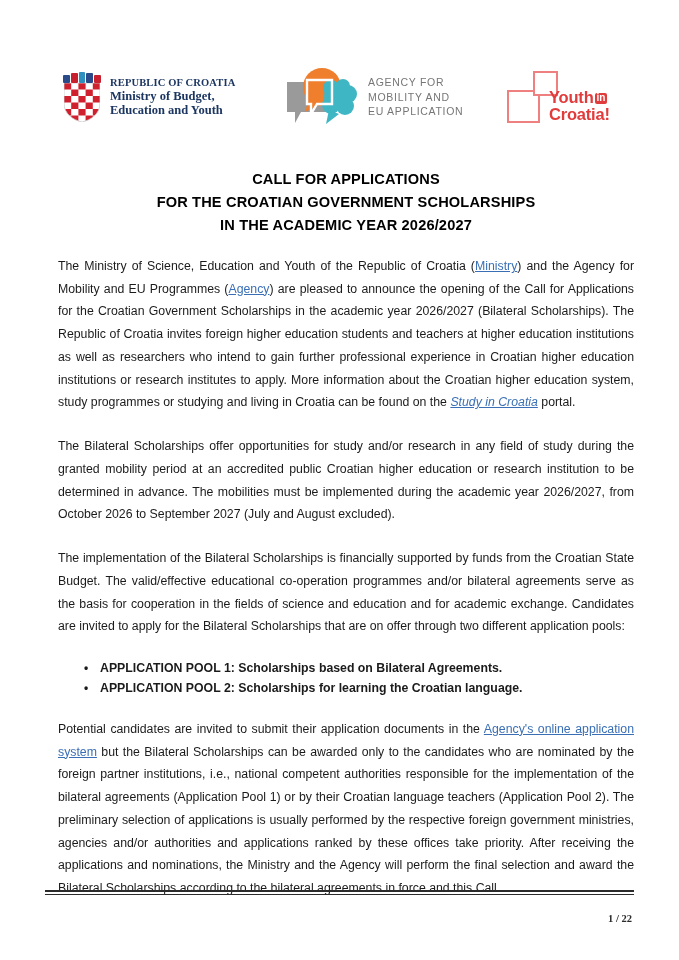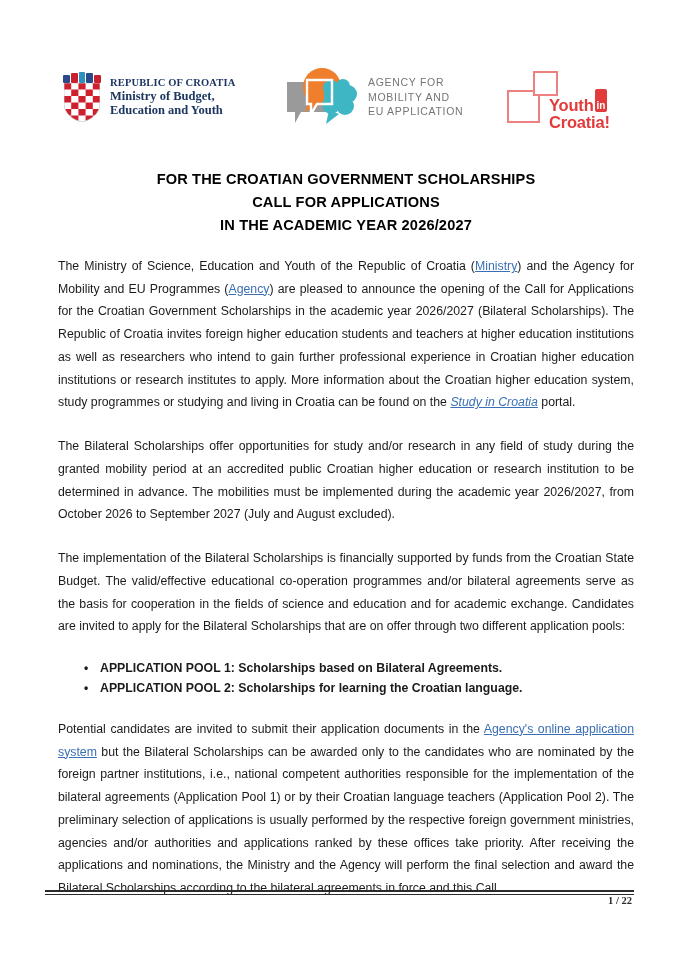--- a/index.html
+++ b/index.html
@@ -144,21 +144,21 @@
     font-size: 16.5px;
     line-height: 1.02;
     color: #e23b3b;
     letter-spacing: -0.2px;
   }
   .study-words .in-badge {
     display: inline-block;
     background: #e23b3b;
     color: #fff;
     font-size: 10px;
-    padding: 12px 2px 1px 2px;
+    padding: 0px 2px 1px 2px;
     border-radius: 2px;
     vertical-align: 2px;
     margin-left: 1px;
     letter-spacing: 0;
   }
 
   
   .doc-title {
     position: absolute;
     top: 168px;
@@ -221,21 +221,21 @@
   .footer-rule-thick {
     height: 2px;
     background: #2b2b2b;
   }
   .footer-rule-thin {
     margin-top: 1.5px;
     height: 1px;
     background: #2b2b2b;
   }
   .footer-pagenum {
-    margin-top: 0;
+    margin-top: 18px;
     text-align: right;
     font-family: "Liberation Serif", serif;
     font-weight: bold;
     font-size: 10.5px;
     color: #2b2b2b;
     padding-right: 2px;
   }
 </style>
 </head>
 <body>
@@ -324,22 +324,22 @@
       <div class="study-words">
         <div>
           <span>Youth</span><span class="in-badge">in</span>
         </div>
         <div>Croatia!</div>
       </div>
     </div>
   </div>
 
   <div class="doc-title">
+    <div>CALL FOR APPLICATIONS</div>
     <div>FOR THE CROATIAN GOVERNMENT SCHOLARSHIPS</div>
-    <div>CALL FOR APPLICATIONS</div>
     <div>IN THE ACADEMIC YEAR 2026/2027</div>
   </div>
 
   <div class="body-area">
 
     <p class="para"><span>The Ministry of Science, Education and Youth of the Republic of Croatia (</span><a class="doclink" href="#">Ministry</a><span>) and the Agency for Mobility and EU Programmes (</span><a class="doclink" href="#">Agency</a><span>) are pleased to announce the opening of the Call for Applications for the Croatian Government Scholarships in the academic year 2026/2027 (Bilateral Scholarships). The Republic of Croatia invites foreign higher education students and teachers at higher education institutions as well as researchers who intend to gain further professional experience in Croatian higher education institutions or research institutes to apply. More information about the Croatian higher education system, study programmes or studying and living in Croatia can be found on the </span><a class="doclink italic" href="#">Study in Croatia</a><span> portal.</span></p>
 
     <p class="para">The Bilateral Scholarships offer opportunities for study and/or research in any field of study during the granted mobility period at an accredited public Croatian higher education or research institution to be determined in advance. The mobilities must be implemented during the academic year 2026/2027, from October 2026 to September 2027 (July and August excluded).</p>
 
     <p class="para">The implementation of the Bilateral Scholarships is financially supported by funds from the Croatian State Budget. The valid/effective educational co-operation programmes and/or bilateral agreements serve as the basis for cooperation in the fields of science and education and for academic exchange. Candidates are invited to apply for the Bilateral Scholarships that are on offer through two different application pools:</p>

